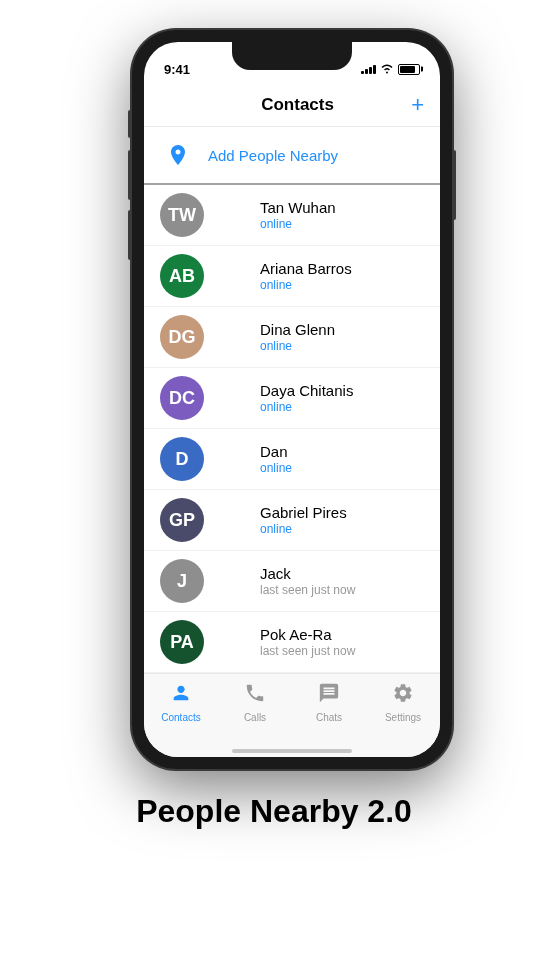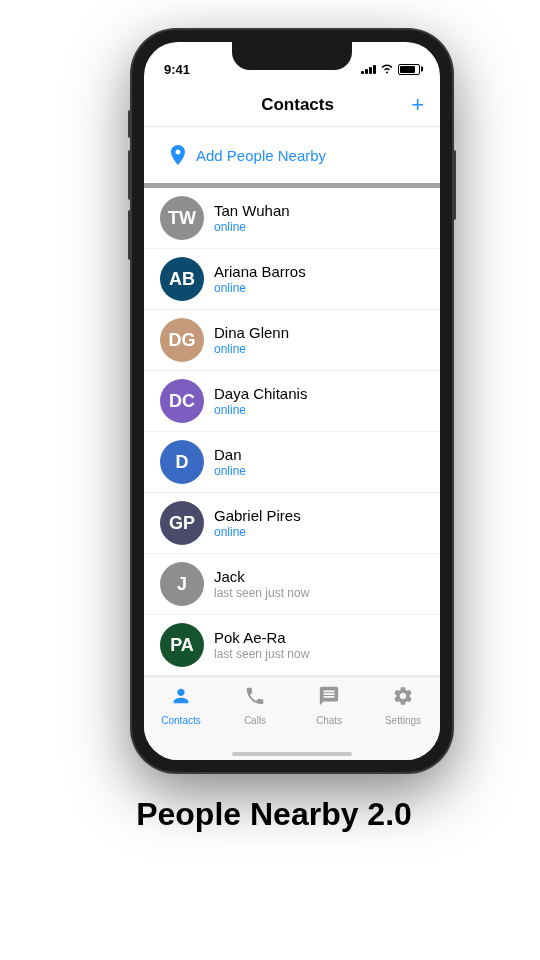--- a/index.html
+++ b/index.html
@@ -140,21 +140,22 @@
     
     .contact-list {
       overflow-y: auto;
       max-height: 580px;
     }
 
     .list-action-item {
       display: flex;
       align-items: center;
       padding: 10px 16px;
-      border-bottom: 5px solid #a3a3a3;
+      gap: 12px;
+      border-bottom: 2px solid #a3a3a3;
       cursor: pointer;
     }
 
     .action-icon {
       width: 36px;
       height: 36px;
       display: flex;
       align-items: center;
       justify-content: center;
     }
@@ -185,20 +186,21 @@
       align-items: center;
       justify-content: center;
       font-size: 18px;
       font-weight: 700;
       color: #fff;
     }
 
     .contact-info {
       display: flex;
       flex-direction: column;
+      margin-left: 46px;
     }
 
     .contact-name {
       font-size: 15px;
       font-weight: 500;
       color: #000;
     }
 
     .contact-status {
       font-size: 12px;
@@ -366,21 +368,21 @@
 
         <div id="contacts-container">
             <div class="contact-item">
               <div class="avatar" style="background: rgb(142, 142, 142);">TW</div>
               <div class="contact-info">
                 <span class="contact-name">Tan Wuhan</span>
                 <span class="contact-status online">online</span>
               </div>
             </div>
             <div class="contact-item">
-              <div class="avatar" style="background: #0c4a6e;">AB</div>
+              <div class="avatar" style="background: #15803d;">AB</div>
               <div class="contact-info">
                 <span class="contact-name">Ariana Barros</span>
                 <span class="contact-status online">online</span>
               </div>
             </div>
             <div class="contact-item">
               <div class="avatar" style="background: rgb(196, 154, 122);">DG</div>
               <div class="contact-info">
                 <span class="contact-name">Dina Glenn</span>
                 <span class="contact-status online">online</span>

